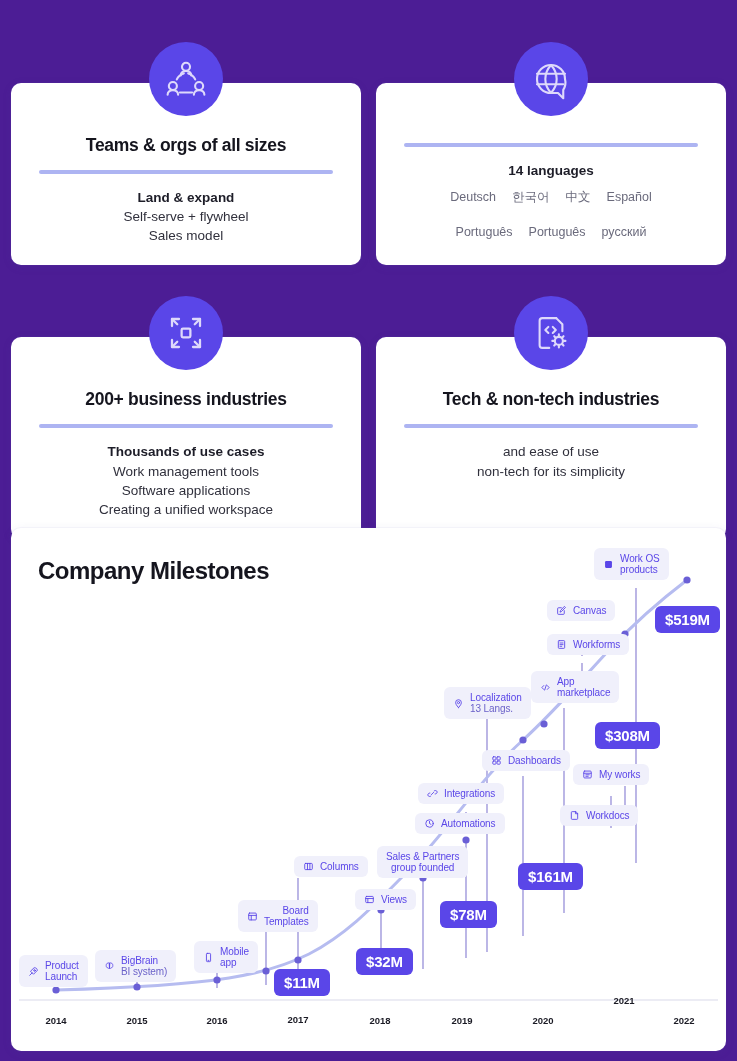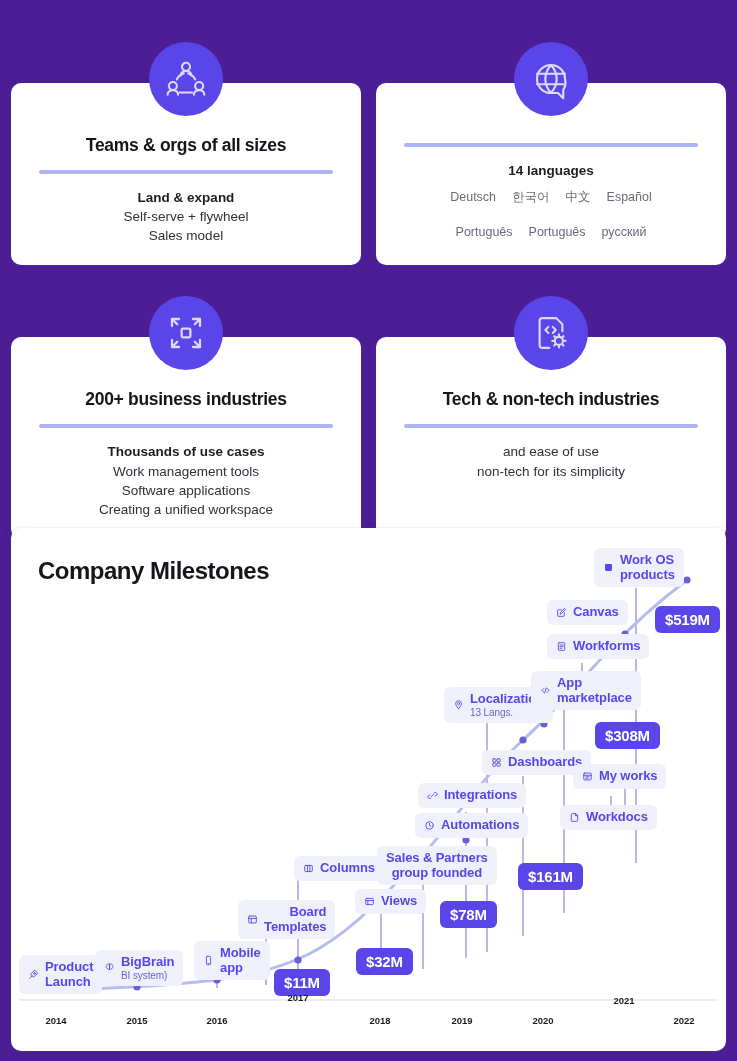--- a/index.html
+++ b/index.html
@@ -108,22 +108,22 @@
     padding: 5px 9px;
     display: flex;
     align-items: center;
     gap: 6px;
     white-space: nowrap;
   }
   .ms-node .ms-ico { flex: 0 0 auto; display: block; }
   .ms-node .ms-ico svg { display: block; width: 11px; height: 11px; }
   .ms-txt { display: flex; flex-direction: column; line-height: 1.12; }
   .ms-label {
-    font-size: 13px;
-    font-weight: bold;
+    font-size: 10px;
+    font-weight: normal;
     color: #5a46e8;
     letter-spacing: -0.1px;
   }
   .ms-sub {
     font-size: 10px;
     font-weight: normal;
     color: #6b62c9;
     letter-spacing: -0.1px;
   }
   .ms-node.wrapped .ms-label { white-space: pre-line; }
@@ -510,21 +510,21 @@
       <div class="rev-badge" style="left:263px; top:441px;">$11M</div>
       <div class="rev-badge" style="left:345px; top:420px;">$32M</div>
       <div class="rev-badge" style="left:429px; top:373px;">$78M</div>
       <div class="rev-badge" style="left:507px; top:335px;">$161M</div>
       <div class="rev-badge" style="left:584px; top:194px;">$308M</div>
       <div class="rev-badge" style="left:644px; top:78px;">$519M</div>
 
       <div class="year-lbl" style="left:45px;  top:487px;">2014</div>
       <div class="year-lbl" style="left:126px; top:487px;">2015</div>
       <div class="year-lbl" style="left:206px; top:487px;">2016</div>
-      <div class="year-lbl" style="left:287px; top:464px;">2017</div>
+      <div class="year-lbl" style="left:287px; top:486px;">2017</div>
       <div class="year-lbl" style="left:369px; top:487px;">2018</div>
       <div class="year-lbl" style="left:451px; top:487px;">2019</div>
       <div class="year-lbl" style="left:532px; top:487px;">2020</div>
       <div class="year-lbl" style="left:613px; top:467px;">2021</div>
       <div class="year-lbl" style="left:673px; top:487px;">2022</div>
 
     </div>
   </div>
 
 </div>

